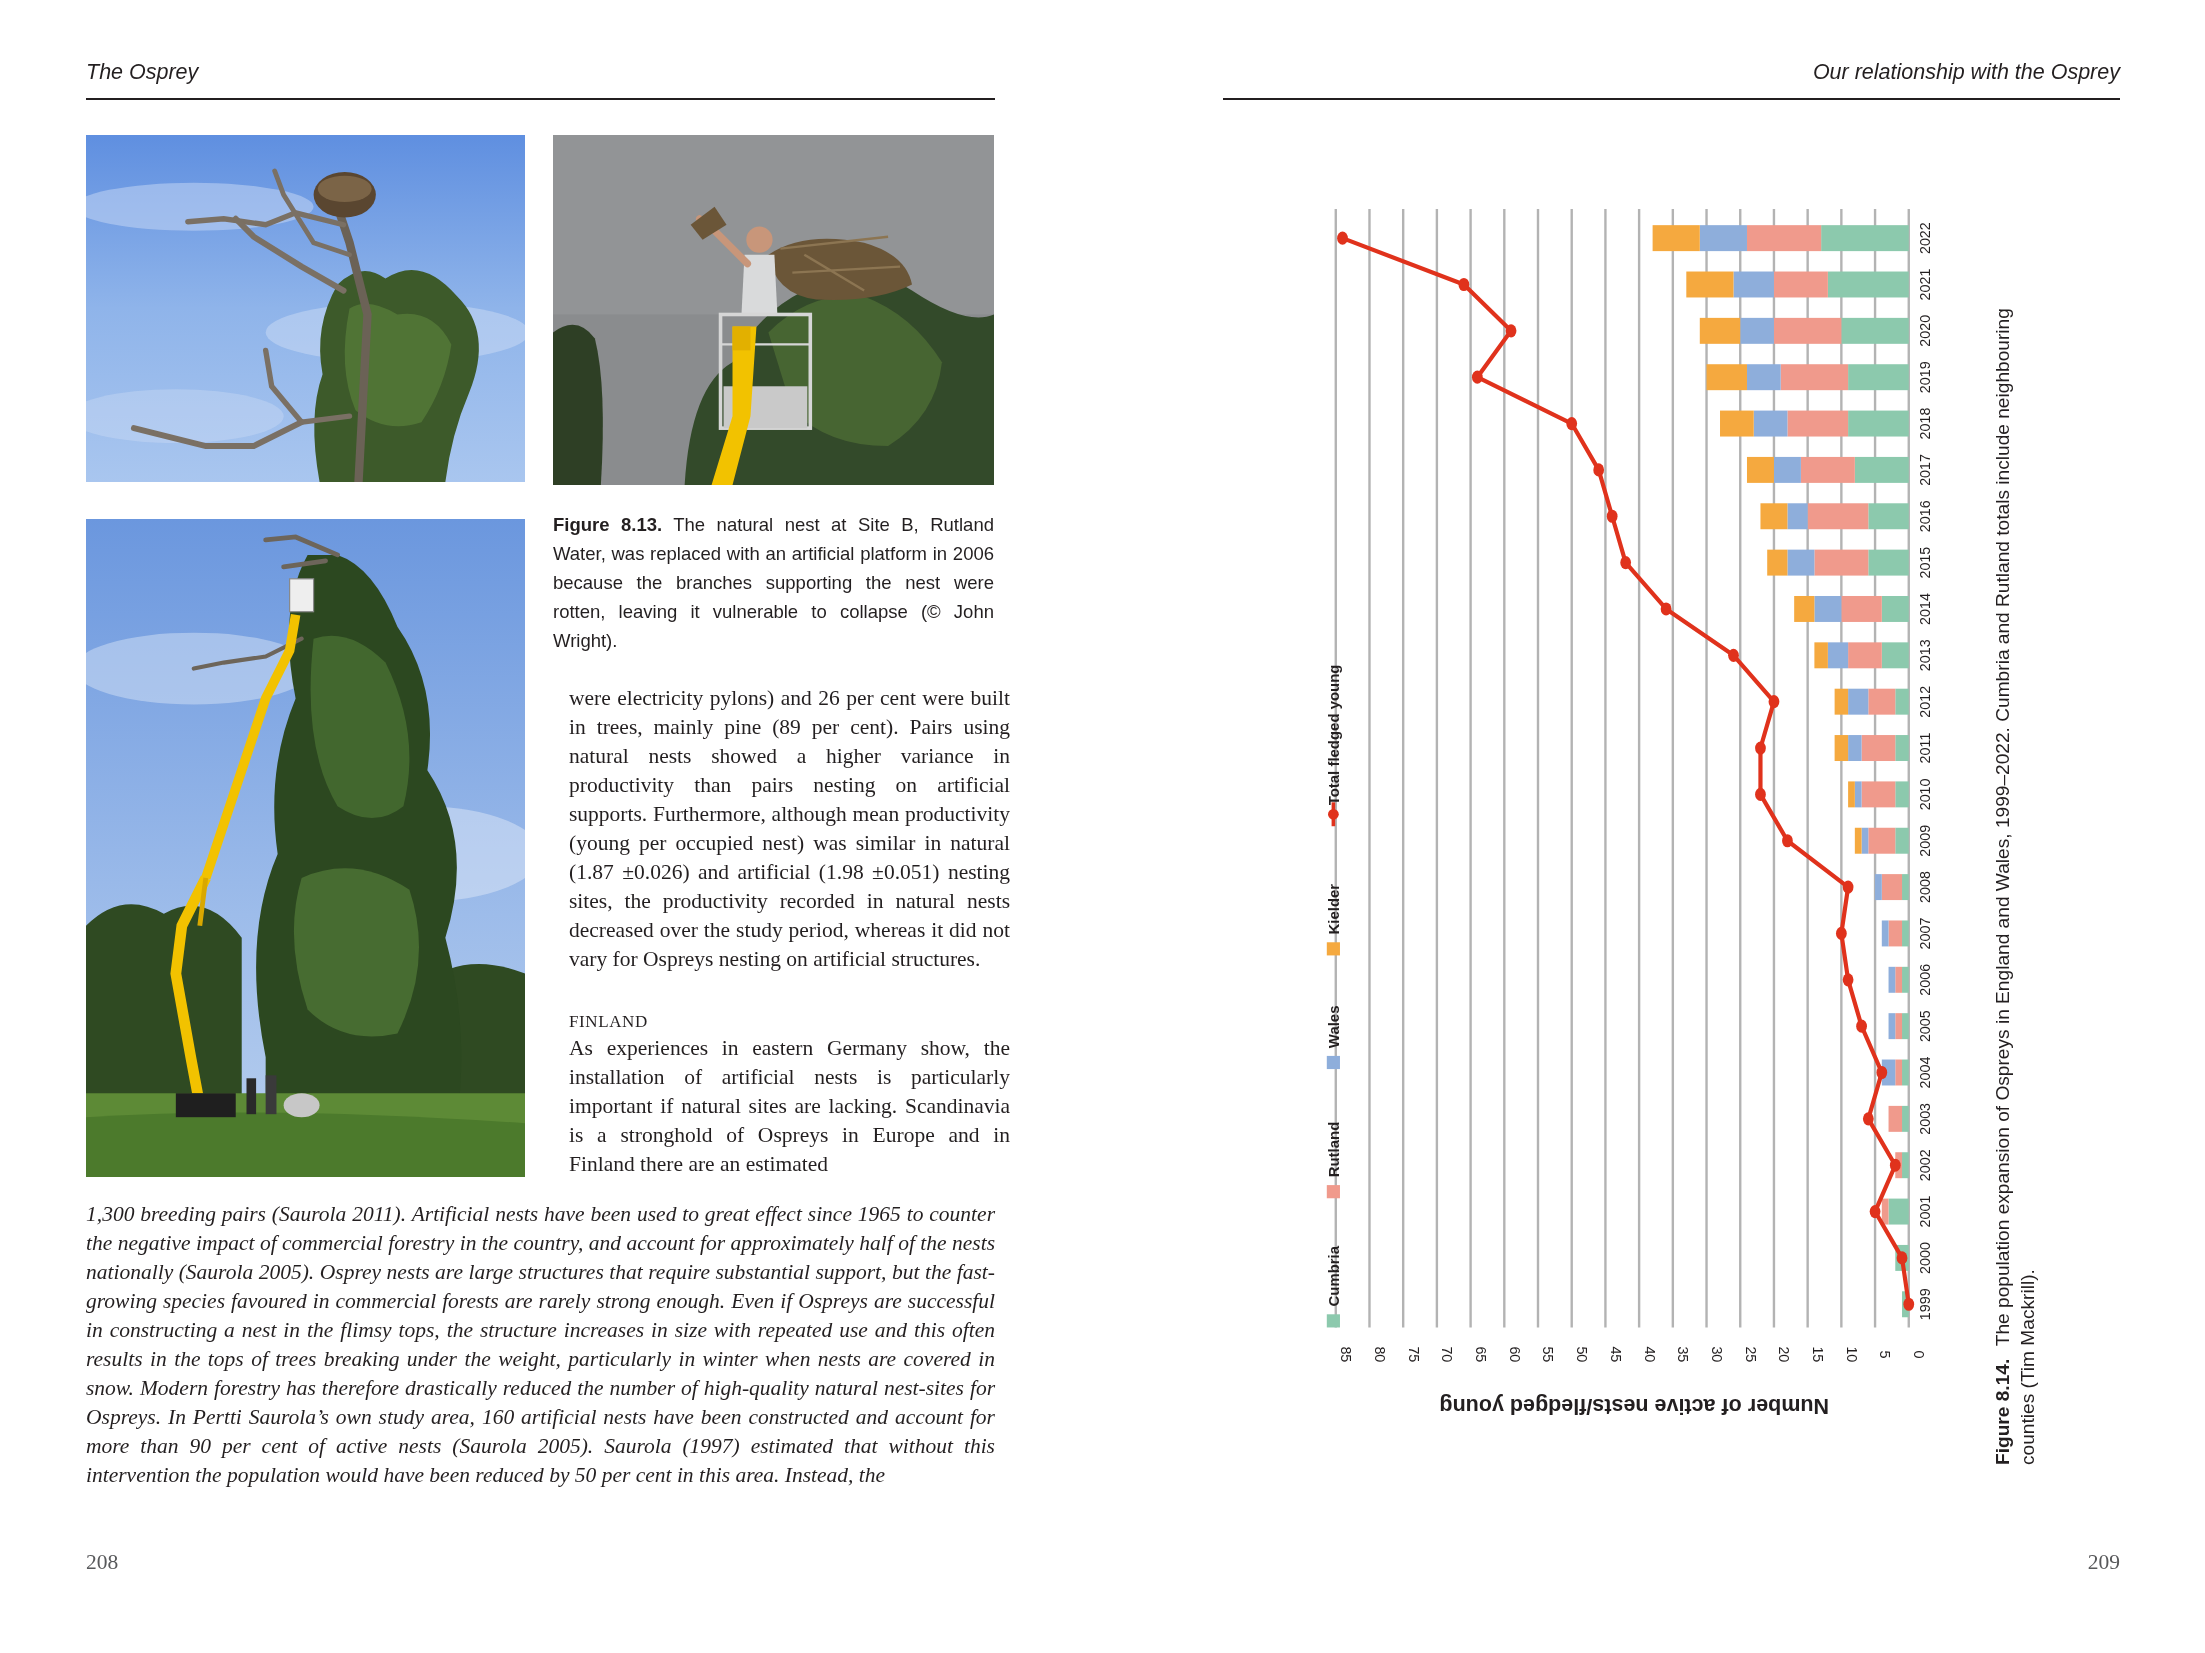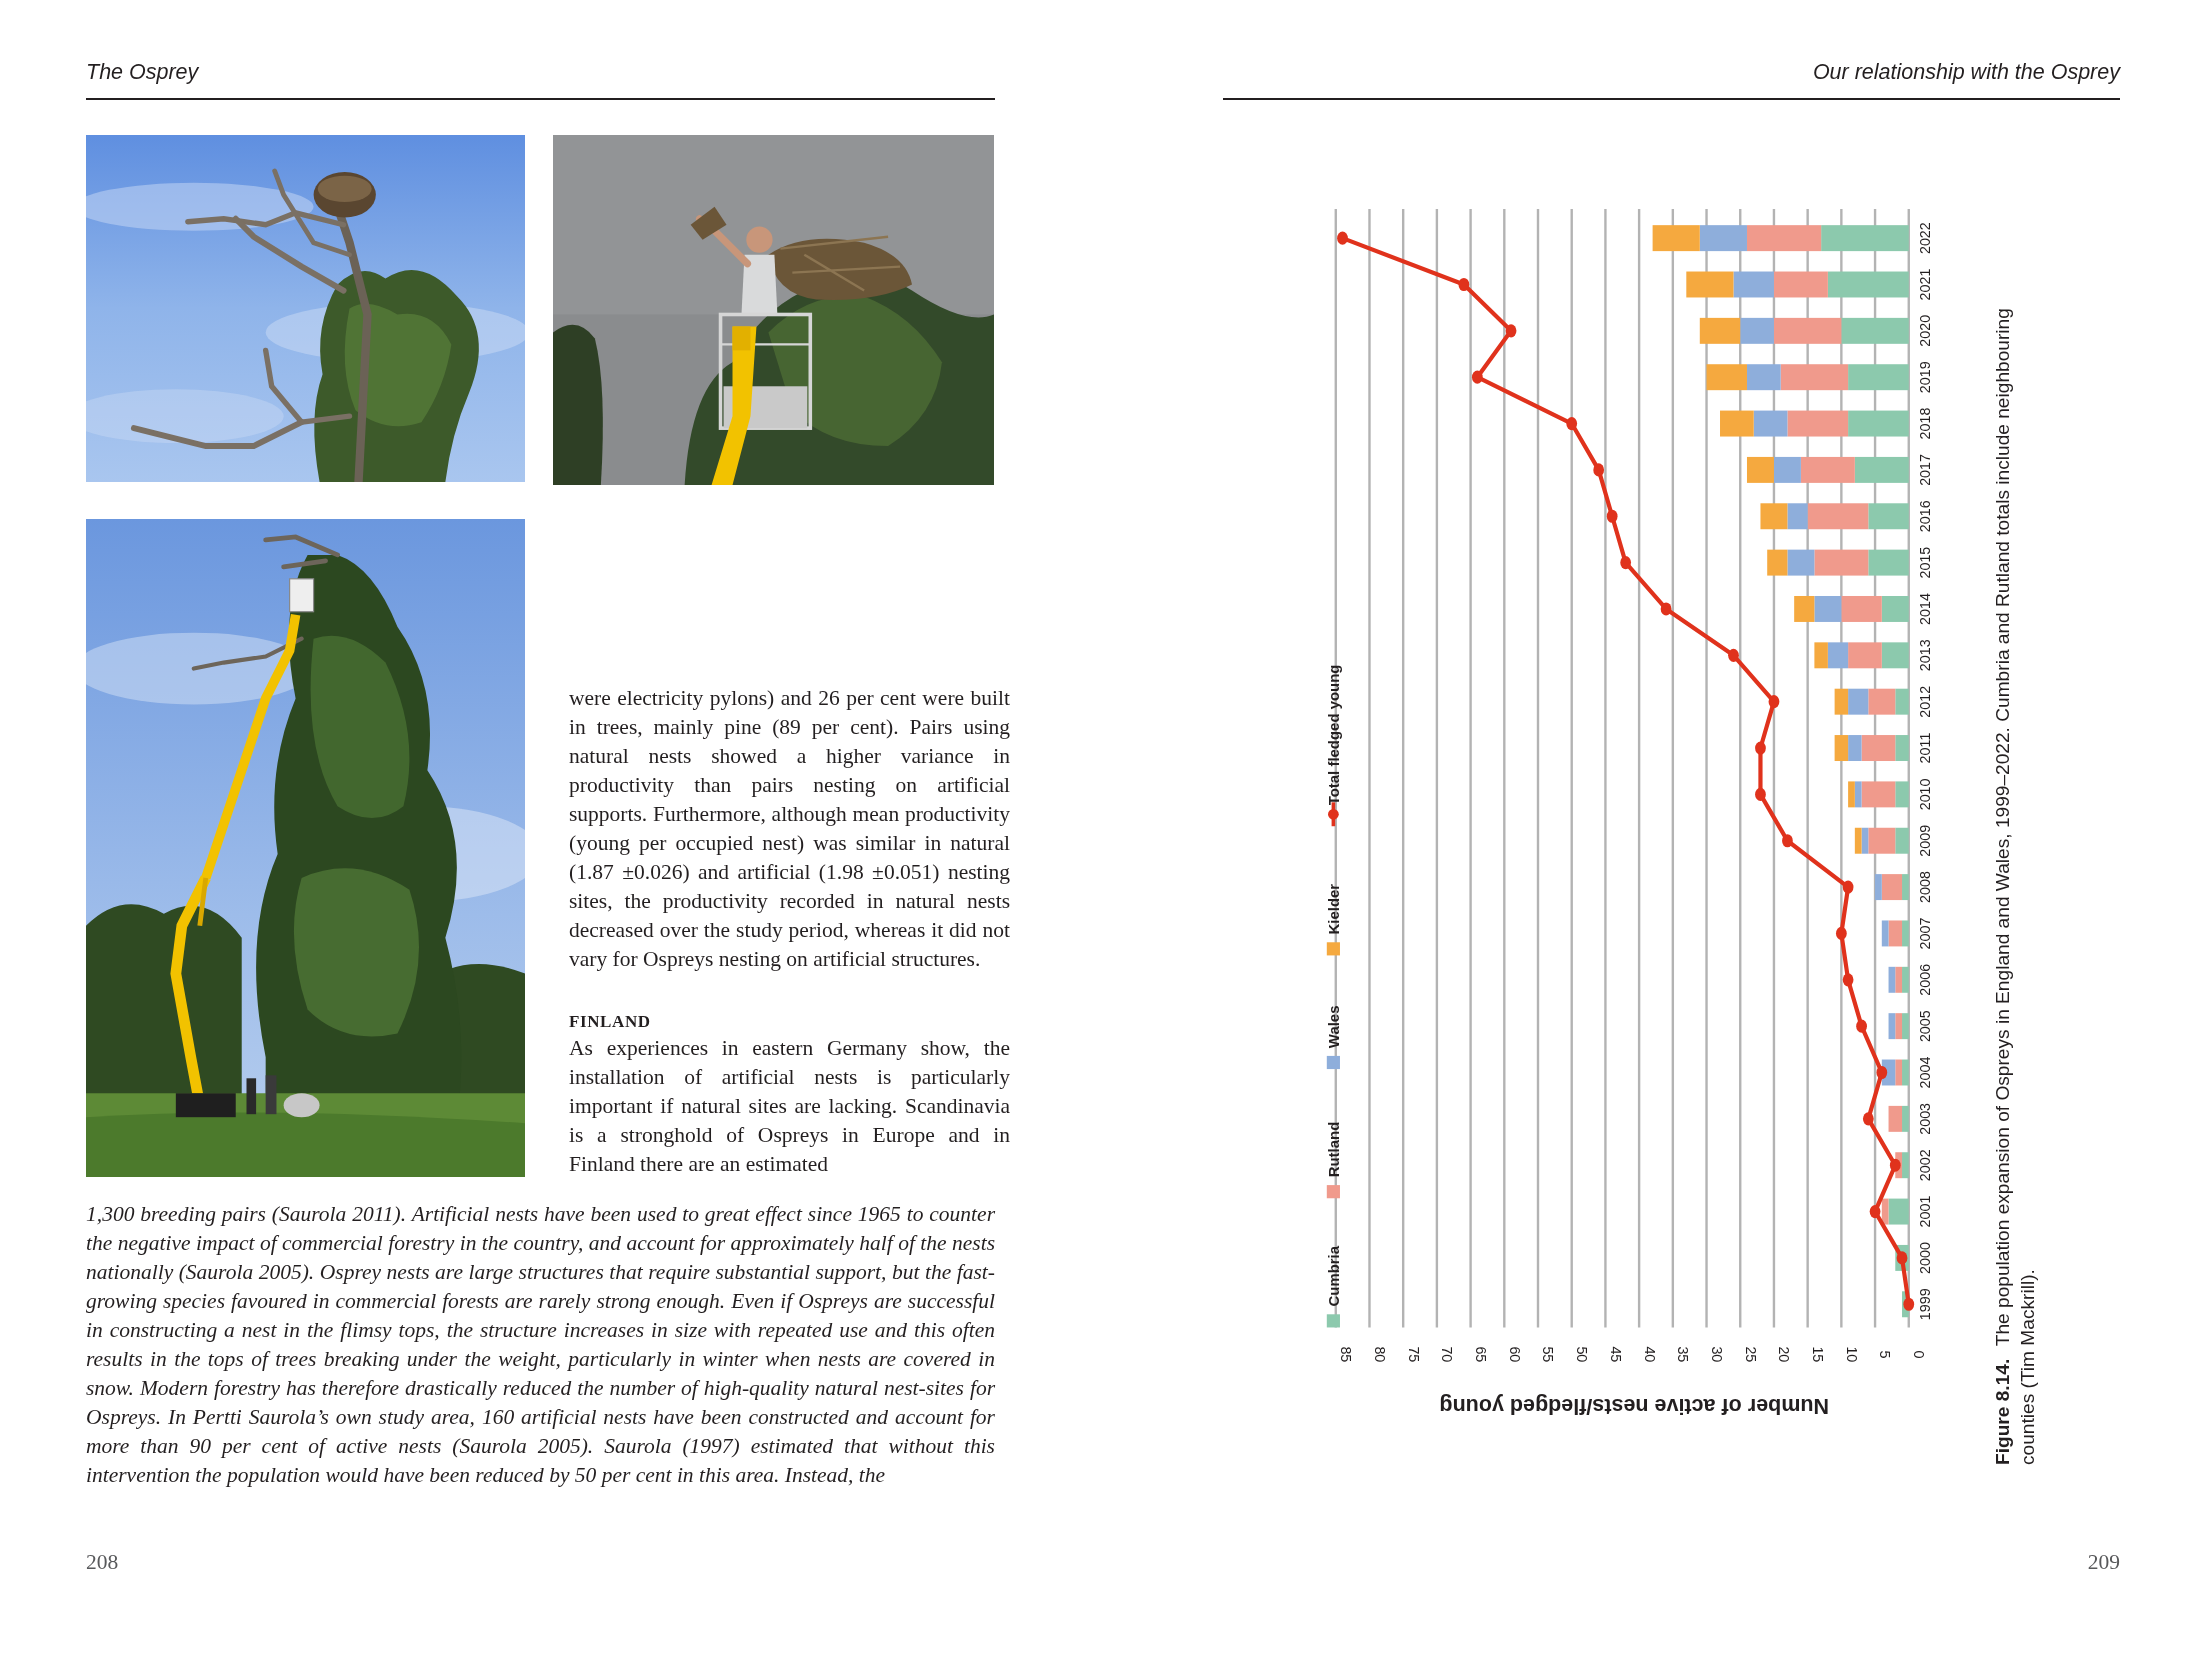--- a/index.html
+++ b/index.html
@@ -13,21 +13,21 @@
   .folio { position: absolute; top: 1550px; font-family: "Liberation Serif", serif; font-size: 21.5px; color: #58595b; }
 
   .photo { position: absolute; overflow: hidden; }
   .photo svg { width: 100%; height: 100%; display: block; }
 
   .caption { position: absolute; font-family: "Liberation Sans", sans-serif; font-size: 18.5px; line-height: 29px; text-align: justify; color: #231f20; }
   .caption b { font-weight: bold; }
 
   .body-col { position: absolute; font-family: "Liberation Serif", serif; font-size: 21.5px; line-height: 29px; text-align: justify; text-align-last: left; color: #231f20; }
   .body-col p { margin: 0; }
-  .subhead { font-family: "Liberation Serif", serif; font-weight: bold; font-size: 17px; letter-spacing: 0.6px; margin: 36px 0 0 0; line-height: 24px; }
+  .subhead { font-family: "Liberation Serif", serif; font-weight: normal; font-size: 17px; letter-spacing: 0.6px; margin: 36px 0 0 0; line-height: 24px; }
 
   .full-text { position: absolute; left: 86px; top: 1200px; width: 909px; font-family: "Liberation Serif", serif; font-size: 21.5px; line-height: 29px; text-align: justify; color: #231f20; }
   .full-text p { margin: 0; font-style: italic; }
 
   
   .chart-wrap { position: absolute; left: 1316px; top: 203px; width: 838px; height: 1268px; }
   .chart-svg { position: absolute; left: 0; top: 0; }
   .fig-caption { position: absolute; left: 1974px; top: 203px; width: 66px; height: 1268px; }
 </style>
 </head>
@@ -124,20 +124,24 @@
       <rect x="0" y="960" width="733" height="140" fill="#5d8a36"></rect>
       <path d="M0 1000 Q300 980 733 1010 L733 1100 L0 1100 Z" fill="#4c7a2c"></path>
 
       <rect x="150" y="960" width="100" height="40" fill="#1f1f1f"></rect>
       <rect x="268" y="935" width="16" height="60" fill="#2a2a2a"></rect>
       <rect x="300" y="930" width="18" height="65" fill="#3a3a3a"></rect>
       <ellipse cx="360" cy="980" rx="30" ry="20" fill="#c7c7c7"></ellipse>
     </svg>
   </div>
 
+  <div class="caption" style="left:553px; top:510px; width:441px;">
+    <b>Figure 8.13.</b>
+    <span>The natural nest at Site B, Rutland Water, was replaced with an artificial platform in 2006 because the branches supporting the nest were rotten, leaving it vulnerable to collapse (© John Wright).</span>
+  </div>
 
   <div class="body-col" style="left:569px; top:684px; width:441px;">
     <p>were electricity pylons) and 26 per cent were built in trees, mainly pine (89 per cent). Pairs using natural nests showed a higher variance in productivity than pairs nesting on artificial supports. Furthermore, although mean productivity (young per occupied nest) was similar in natural (1.87 ±0.026) and artificial (1.98 ±0.051) nesting sites, the productivity recorded in natural nests decreased over the study period, whereas it did not vary for Ospreys nesting on artificial structures.</p>
     <div class="subhead">FINLAND</div>
     <p>As experiences in eastern Germany show, the installation of artificial nests is particularly important if natural sites are lacking. Scandinavia is a stronghold of Ospreys in Europe and in Finland there are an estimated</p>
   </div>
 
   <div class="full-text">
     <p>1,300 breeding pairs (Saurola 2011). Artificial nests have been used to great effect since 1965 to counter the negative impact of commercial forestry in the country, and account for approximately half of the nests nationally (Saurola 2005). Osprey nests are large structures that require substantial support, but the fast-growing species favoured in commercial forests are rarely strong enough. Even if Ospreys are successful in constructing a nest in the flimsy tops, the structure increases in size with repeated use and this often results in the tops of trees breaking under the weight, particularly in winter when nests are covered in snow. Modern forestry has therefore drastically reduced the number of high-quality natural nest-sites for Ospreys. In Pertti Saurola’s own study area, 160 artificial nests have been constructed and account for more than 90 per cent of active nests (Saurola 2005). Saurola (1997) estimated that without this intervention the population would have been reduced by 50 per cent in this area. Instead, the</p>
   </div>

